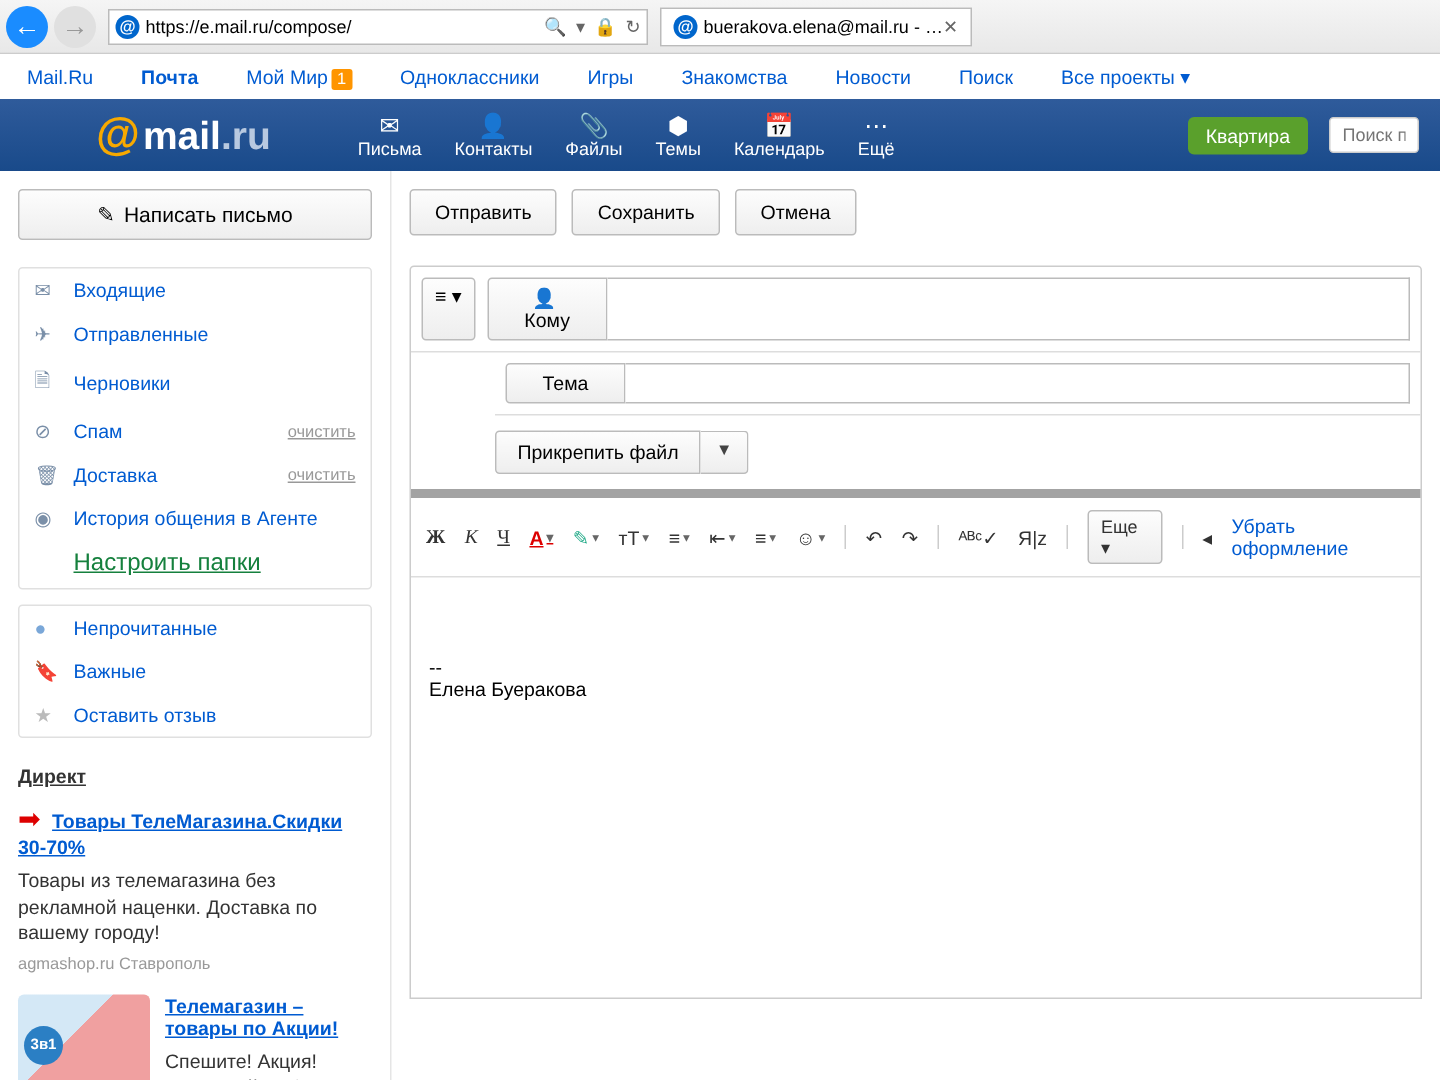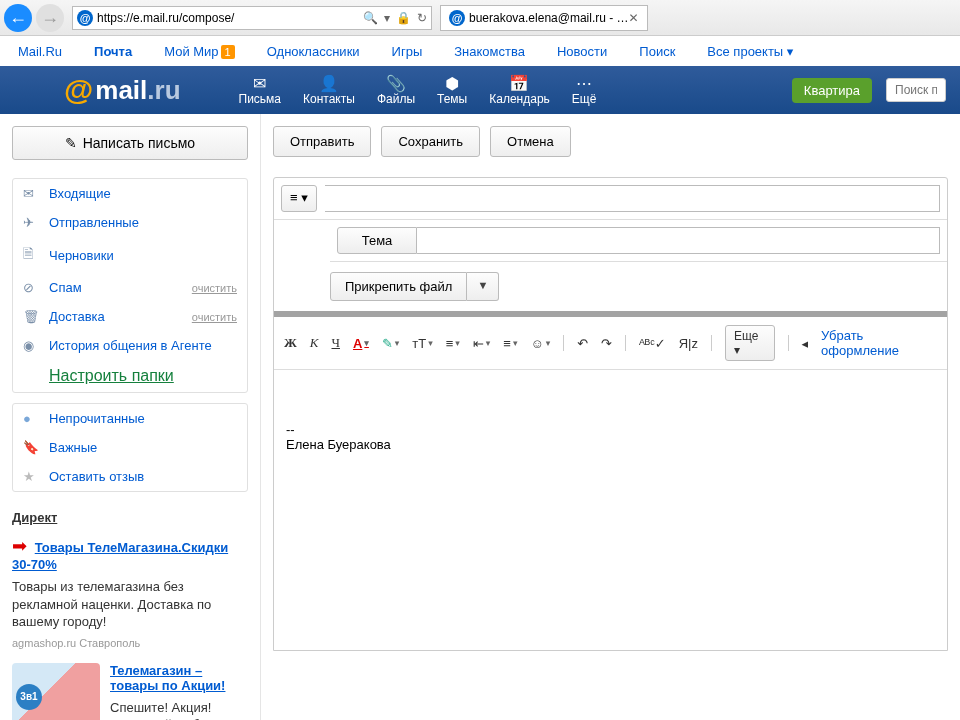--- a/index.html
+++ b/index.html
@@ -212,20 +212,21 @@
   <div class="main">
     <div class="action-bar">
       <div class="btn">Отправить</div>
       <div class="btn">Сохранить</div>
       <div class="btn">Отмена</div>
     </div>
 
     <div class="compose-area">
       <div class="row">
         <div class="row-opts">≡ ▾</div>
+        <div class="row-label"><span class="pico">👤</span><span>Кому</span></div>
         <input class="row-input" style="">
       </div>
       <div class="row row-subject">
         <div class="row-label">Тема</div>
         <input class="row-input" style="">
       </div>
       <div class="attach-row">
         <div class="attach-btn">
           <div class="attach-main">Прикрепить файл</div>
           <div class="attach-dd">▼</div>

